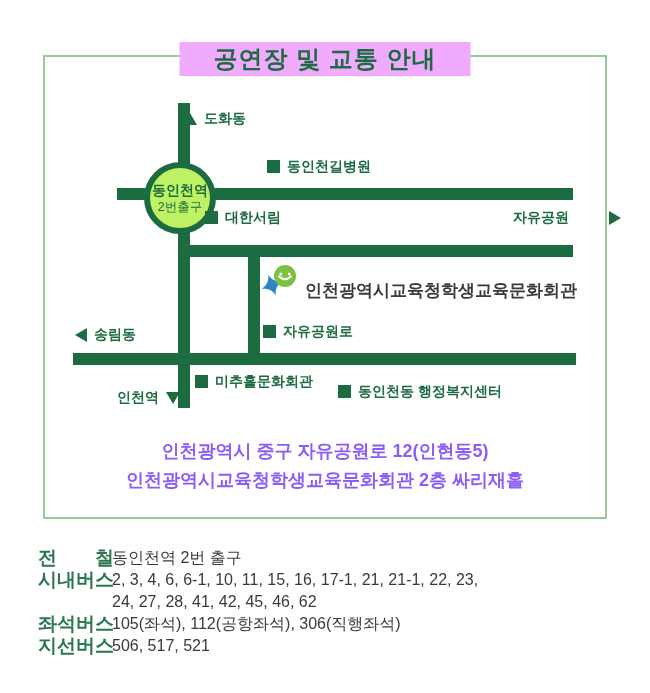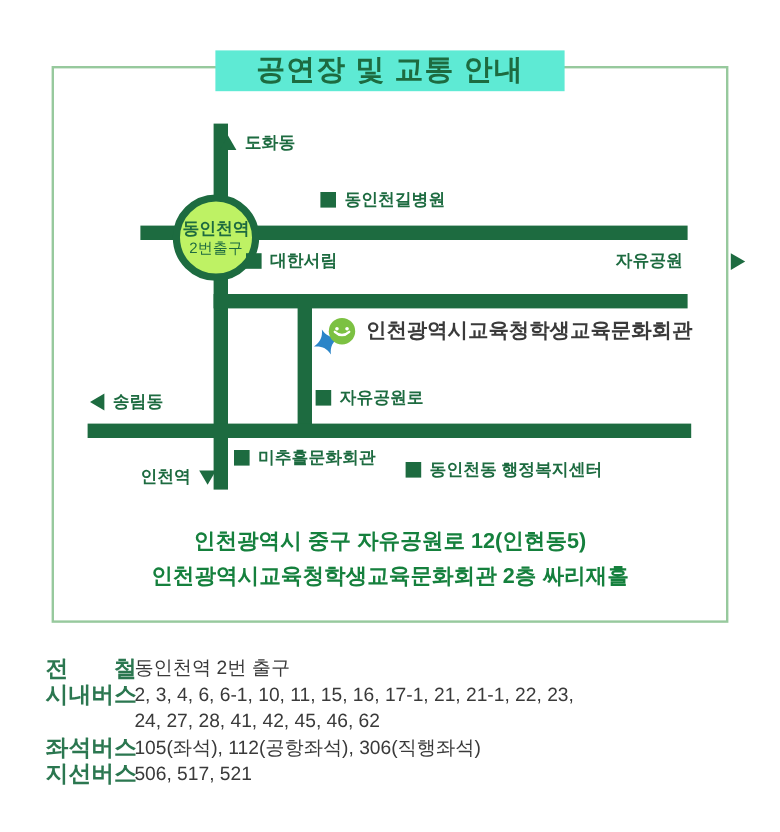--- a/index.html
+++ b/index.html
@@ -12,21 +12,21 @@
     position: relative; width: 650px; height: 693px; background: #ffffff;
   }
 
   
   .map-box {
     position: absolute; left: 43px; top: 55px; width: 564px; height: 464px;
     border: 2px solid #97c99d; background: #ffffff;
   }
   .page-title {
     position: absolute; top: 42px; left: 325px; transform: translateX(-50%);
-    background: #5eead4; padding: 0 34px; z-index: 6;
+    background: #f0abfc; padding: 0 34px; z-index: 6;
     font-size: 24px; font-weight: bold; color: #1d6b40;
     letter-spacing: 1px; white-space: nowrap; line-height: 34px;
   }
 
   
   .road { position: absolute; background: #1d6b40; z-index: 1; }
 
   
   .station-circle {
     position: absolute; left: 144px; top: 162px; width: 72px; height: 72px;
@@ -45,28 +45,28 @@
   .sq { width: 13px; height: 13px; background: #1d6b40; flex: none; }
   .tri { width: 0; height: 0; flex: none; }
   .tri-up    { border-left: 7px solid transparent; border-right: 7px solid transparent; border-bottom: 12px solid #1d6b40; }
   .tri-down  { border-left: 7px solid transparent; border-right: 7px solid transparent; border-top: 12px solid #1d6b40; }
   .tri-left  { border-top: 7px solid transparent; border-bottom: 7px solid transparent; border-right: 12px solid #1d6b40; }
   .tri-right { border-top: 7px solid transparent; border-bottom: 7px solid transparent; border-left: 12px solid #1d6b40; }
 
   
   .venue {
     position: absolute; left: 259px; top: 264px; z-index: 4;
-    display: flex; align-items: flex-start; gap: 6px;
+    display: flex; align-items: flex-end; gap: 6px;
   }
   .venue-name { font-size: 17px; font-weight: bold; color: #3a3a3a; white-space: nowrap; }
 
   
   .addr {
     position: absolute; left: 43px; width: 564px; text-align: center;
-    font-size: 18px; font-weight: bold; color: #15803d; z-index: 4; line-height: 20px;
+    font-size: 18px; font-weight: bold; color: #8b5cf6; z-index: 4; line-height: 20px;
   }
   .addr1 { top: 441px; }
   .addr2 { top: 470px; }
 
   
   .transport { position: absolute; left: 38px; top: 547px; }
   .t-row { display: flex; align-items: flex-start; margin: 0; }
   .t-label {
     width: 66px; flex: none; font-size: 19px; font-weight: bold;
     color: #2b7750; line-height: 22px; white-space: pre;

